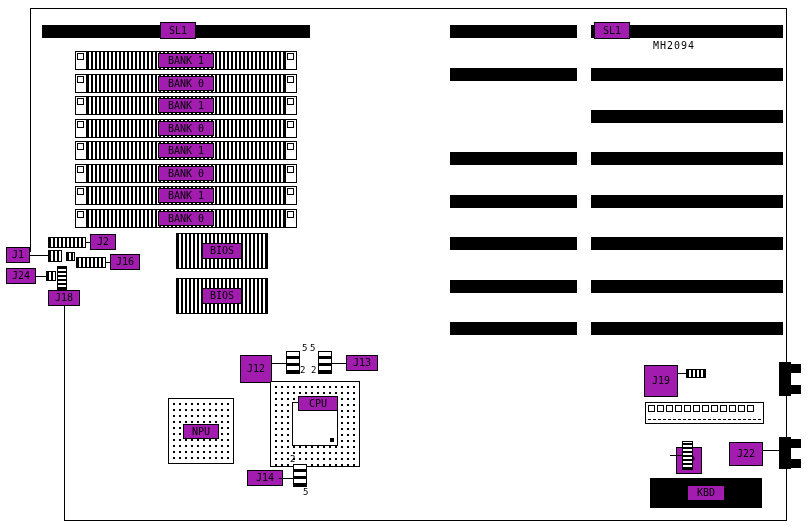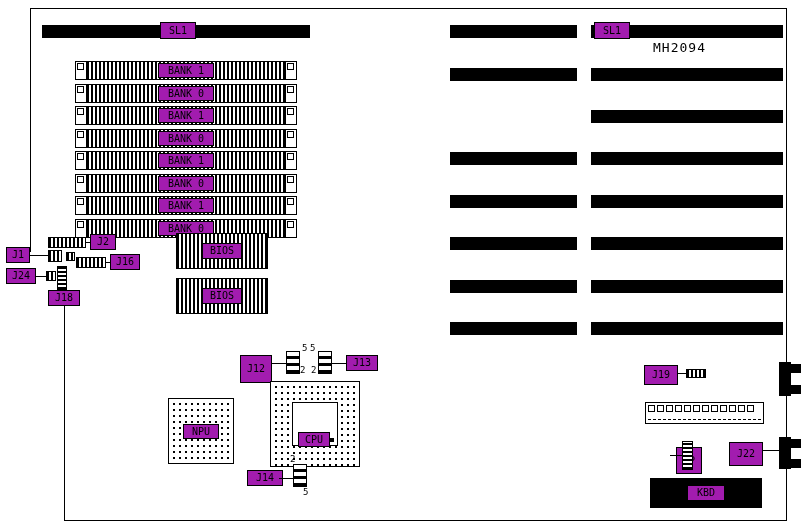--- a/index.html
+++ b/index.html
@@ -7,37 +7,37 @@
   body { font-family:"DejaVu Sans Mono", monospace; color:#000; }
   .canvas { position:relative; width:808px; height:527px; background:#fff; overflow:hidden; }
   .line { position:absolute; background:#000; }
   .slot { position:absolute; background:#000; height:13px; }
   .labelbox { position:absolute; background:#a21caf; border:1px solid #000;
               display:flex; align-items:center; justify-content:center;
               font-size:10px; line-height:1; white-space:nowrap; }
   .hatch { position:absolute; border:1px solid #000;
            background:repeating-linear-gradient(90deg,#000 0 2px,#fff 2px 4px); }
   .hatch-h { background:repeating-linear-gradient(0deg,#000 0 2px,#fff 2px 4px); }
-  .simm { position:absolute; left:75px; width:222px; height:19px;margin-top:10px; }
+  .simm { position:absolute; left:75px; width:222px; height:19px; }
   .simm .body { position:absolute; left:11px; top:0; width:200px; height:19px; border:1px solid #000;
                 background:repeating-linear-gradient(90deg,#000 0 2px,#fff 2px 4px); }
   .simm .clip { position:absolute; top:0; width:12px; height:19px; border:1px solid #000; background:#fff; }
   .simm .clip::after { content:""; position:absolute; left:1px; top:1px; width:5px; height:5px; border:1px solid #000; }
   .simm .banklabel { left:83px; top:2px; width:56px; height:15px; }
   .chip-hatch { position:absolute; border:1px solid #000;
                 background:repeating-linear-gradient(90deg,#000 0 2px,#fff 2px 4px); }
   .pga { position:absolute; border:1px solid #000;
          background-image:radial-gradient(#000 1.1px, transparent 1.2px);
          background-size:6px 6px; background-position:2px 2px; background-color:#fff; }
   .pga-inner { position:absolute; background:#fff; border:1px solid #000; }
   .jblock { position:absolute; border:1px solid #000;
             background:repeating-linear-gradient(0deg,#000 0 3px,#fff 3px 7px); }
   .pin-num { position:absolute; font-size:9px; line-height:1; }
   .blackrect { position:absolute; background:#000; }
-  .parttext { position:absolute; font-size:13px; line-height:1; letter-spacing:1px; }
+  .parttext { position:absolute; font-size:10px; line-height:1; letter-spacing:1px; }
   .pwr { position:absolute; border:1px solid #000; background:#fff; }
   .pwr-pins { display:flex; gap:2px; padding:2px; }
   .pwr-pin { width:7px; height:7px; border:1px solid #000; background:#fff; }
   .pwr-dash { position:absolute; left:2px; right:2px; bottom:3px; border-top:1px dashed #000; }
 </style>
 </head>
 <body>
 
 <div class="canvas">
 
@@ -154,30 +154,30 @@
   <div class="pin-num" style="left:310px;top:344px">5</div>
   <div class="pin-num" style="left:311px;top:366px">2</div>
   <div class="line" style="left:332px;top:363px;width:14px;height:1px"></div>
   <div class="labelbox" style="left:346px;top:355px;width:32px;height:16px">J13</div>
 
   <div class="pga" style="left:168px;top:398px;width:66px;height:66px"></div>
   <div class="labelbox" style="left:183px;top:424px;width:36px;height:15px">NPU</div>
 
   <div class="pga" style="left:270px;top:381px;width:90px;height:86px"></div>
   <div class="pga-inner" style="left:292px;top:402px;width:46px;height:44px"></div>
-  <div class="labelbox" style="left:298px;top:432px;width:32px;height:15px">CPU</div>
+  <div class="labelbox" style="left:298px;top:396px;width:40px;height:15px">CPU</div>
   <div class="blackrect" style="left:330px;top:438px;width:4px;height:4px"></div>
 
   <div class="labelbox" style="left:247px;top:470px;width:36px;height:16px">J14</div>
   <div class="line" style="left:279px;top:478px;width:14px;height:1px"></div>
   <div class="jblock" style="left:293px;top:464px;width:14px;height:23px"></div>
   <div class="pin-num" style="left:290px;top:455px">2</div>
   <div class="pin-num" style="left:303px;top:488px">5</div>
 
-  <div class="labelbox" style="left:644px;top:365px;width:34px;height:20px">J19</div>
+  <div class="labelbox" style="left:644px;top:365px;width:34px;height:32px">J19</div>
   <div class="line" style="left:678px;top:373px;width:8px;height:1px"></div>
   <div class="hatch" style="left:686px;top:369px;width:20px;height:9px"></div>
 
   <div class="blackrect" style="left:779px;top:362px;width:12px;height:34px"></div>
   <div class="blackrect" style="left:791px;top:364px;width:10px;height:9px"></div>
   <div class="blackrect" style="left:791px;top:385px;width:10px;height:9px"></div>
 
   <div class="pwr" style="left:645px;top:402px;width:119px;height:22px">
     <div class="pwr-pins">
       <span class="pwr-pin"></span>

